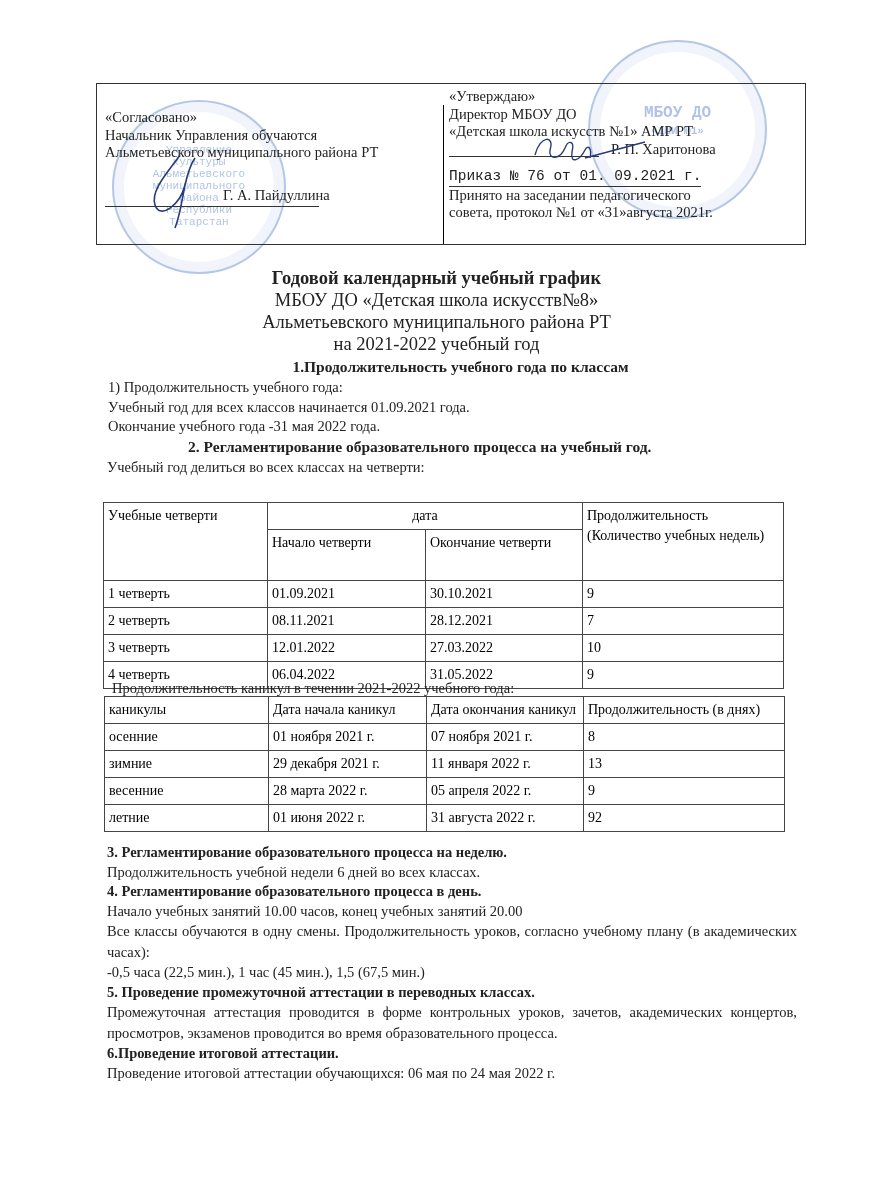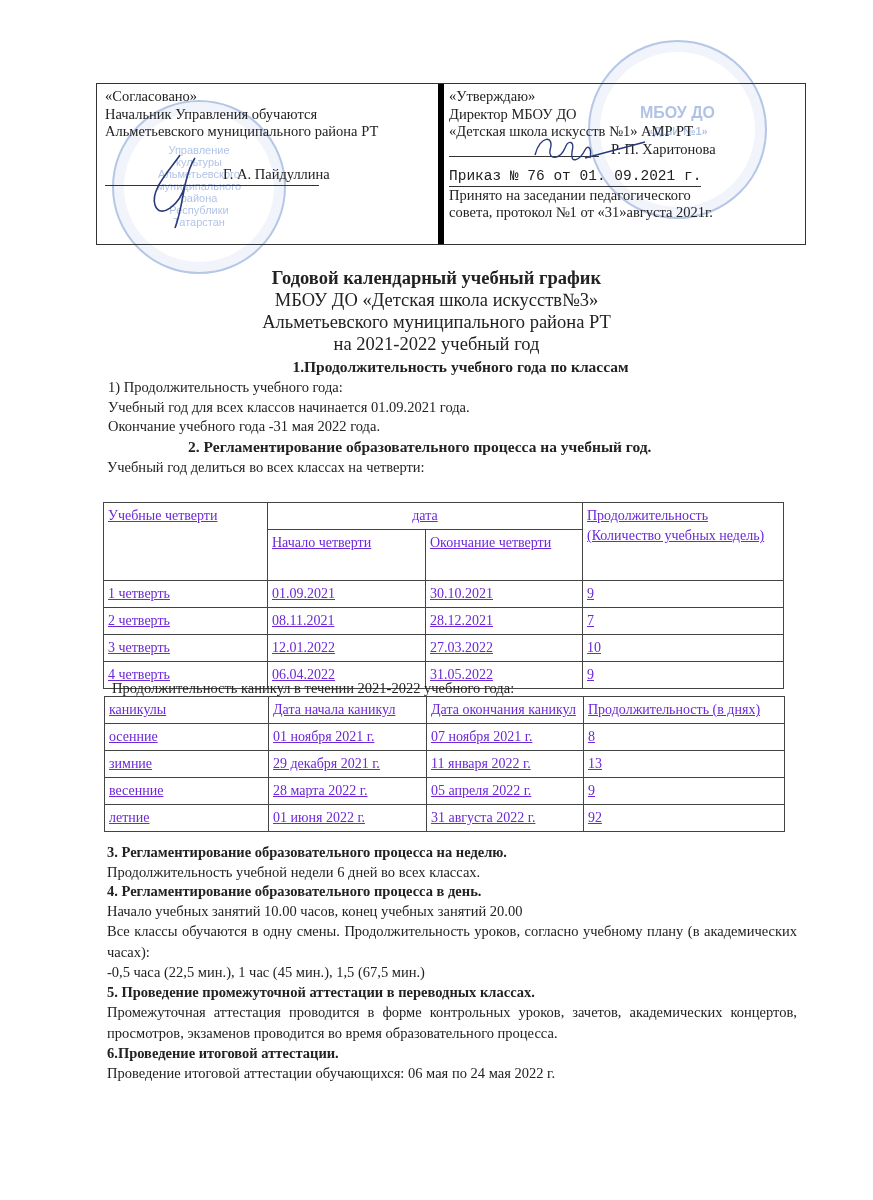--- a/index.html
+++ b/index.html
@@ -2,35 +2,35 @@
 <html><head>
 <meta charset="utf-8">
 <style>
   html, body { margin:0; padding:0; }
   body { width:873px; height:1200px; background:#fff; position:relative; overflow:hidden;
          font-family:"Liberation Serif", serif; color:#222; }
   .abs { position:absolute; }
   .hdr-table { position:absolute; left:96px; top:83px; width:708px; height:160px;
                border:1px solid #333; display:flex; }
   .hdr-cell { position:relative; box-sizing:border-box; font-size:14.5px; line-height:17.5px; padding:4px 0 0 8px; }
-  .hdr-left { width:347px; border-right:6px solid #000000; }
+  .hdr-left { width:347px; border-right:1px solid #000000;margin-top:21px; }
   .hdr-right { flex:1; padding-left:5px; }
   .line { white-space:nowrap; }
   .uline { border-bottom:1px solid #333; display:inline-block; }
   .stamp { position:absolute; border-radius:50%; border:2px solid rgba(90,130,200,0.45);
            box-shadow: inset 0 0 0 10px rgba(120,150,210,0.10); pointer-events:none; }
-  .stamp-text { position:absolute; color:rgba(80,120,200,0.45); font-family:Liberation Sans, sans-serif;
+  .stamp-text { position:absolute; color:rgba(80,120,200,0.45); font-family:Liberation Mono, monospace;
                 text-align:center; width:100%; }
   .sig { position:absolute; pointer-events:none; }
   .title-block { position:absolute; left:0; width:873px; text-align:center; }
   .t-bold { font-weight:bold; }
   .body-text { position:absolute; left:107px; width:690px; font-size:14.5px; line-height:19.5px; }
   .heading { font-weight:bold; }
   .justify { text-align:justify; text-align-last:left; }
-  table.grid { position:absolute; border-collapse:collapse; font-size:14px; color:#6d28d9;text-decoration:underline; }
+  table.grid { position:absolute; border-collapse:collapse; font-size:14px; color:#000000; }
   table.grid td { border:1px solid #444; vertical-align:top; padding:3px 4px; line-height:20px; }
 </style>
 </head>
 <body>
 
 <div class="stamp" style="left:112px; top:100px; width:170px; height:170px;">
   <div class="stamp-text" style="top:42px; font-size:11px; line-height:12px;">
     <div>Управление</div>
     <div>культуры</div>
     <div>Альметьевского</div>
@@ -73,21 +73,21 @@
 
 <svg class="sig" style="left:140px; top:150px;" width="80" height="80" viewBox="0 0 80 80">
   <path d="M40 5 C30 20, 10 40, 15 55 C20 70, 40 55, 45 35 C48 22, 50 15, 55 8 M45 35 C42 50, 40 65, 35 78" stroke="#2a3a7a" stroke-width="1.6" fill="none"></path>
 </svg>
 <svg class="sig" style="left:530px; top:130px;" width="120" height="40" viewBox="0 0 120 40">
   <path d="M5 25 C10 5, 25 5, 20 20 C18 30, 30 30, 35 18 C38 10, 45 10, 42 22 C40 35, 50 30, 55 20 C58 14, 62 18, 60 28 M55 28 L115 12" stroke="#2a3a7a" stroke-width="1.4" fill="none"></path>
 </svg>
 
 <div class="title-block" style="top:267px; font-size:18.5px; line-height:22px;">
   <div class="t-bold">Годовой календарный учебный график</div>
-  <div>МБОУ ДО «Детская школа искусств№3»</div>
+  <div>МБОУ ДО «Детская школа искусств№8»</div>
   <div>Альметьевского муниципального района РТ</div>
   <div>на 2021-2022 учебный год</div>
 </div>
 
 <div class="title-block t-bold" style="top:358px; font-size:15.5px;margin-left:24px;">1.Продолжительность учебного года по классам</div>
 
 <div class="body-text" style="top:378px; left:108px;">
   <div>1) Продолжительность учебного года:</div>
   <div>Учебный год для всех классов  начинается 01.09.2021 года.</div>
   <div>Окончание учебного года -31 мая 2022 года.</div>

